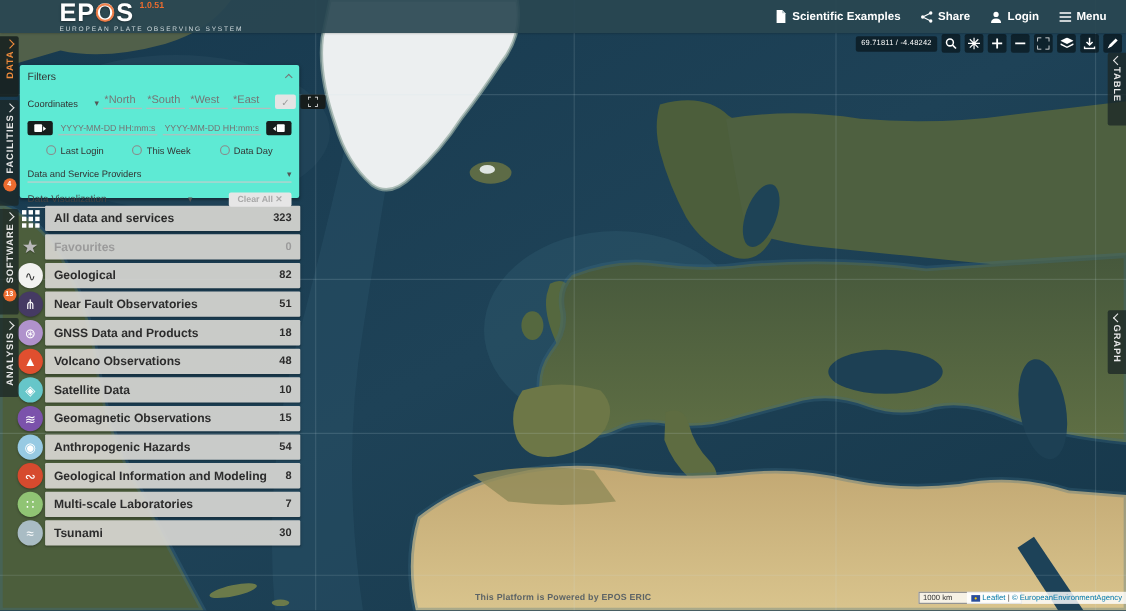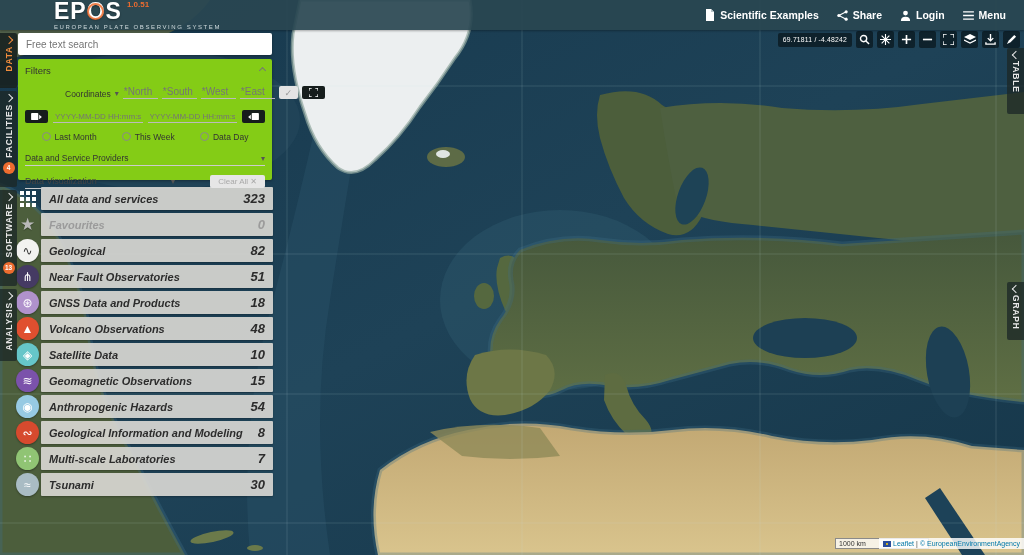--- a/index.html
+++ b/index.html
@@ -31,51 +31,51 @@
   #tab-data{left:0;top:33px;height:55px;}
   #tab-facilities{left:0;top:91px;height:96px;}
   #tab-software{left:0;top:190px;height:96px;}
   #tab-analysis{left:0;top:289px;height:72px;}
   #tab-table{left:1007px;top:48px;height:66px;}
   #tab-graph{left:1007px;top:282px;height:58px;}
 
   
   #freetext{position:absolute;left:18px;top:33px;width:254px;height:22px;background:#fff;border-radius:2px;box-shadow:0 1px 3px rgba(0,0,0,.35);box-sizing:border-box;z-index:20;}
   #freetext input{width:100%;height:100%;border:none;outline:none;background:transparent;font-size:10px;padding:0 8px;box-sizing:border-box;color:#333;font-family:"Liberation Sans",sans-serif;}
-  #filters{position:absolute;left:18px;top:59px;width:254px;height:121px;background:#84cc16;border-radius:2px;box-shadow:0 1px 3px rgba(0,0,0,.35);z-index:20;padding:5px 7px;box-sizing:border-box;font-size:9px;color:#444;}
+  #filters{position:absolute;left:18px;top:59px;width:254px;height:121px;background:#5eead4;border-radius:2px;box-shadow:0 1px 3px rgba(0,0,0,.35);z-index:20;padding:5px 7px;box-sizing:border-box;font-size:9px;color:#444;}
   .filters-head{display:flex;justify-content:space-between;align-items:center;height:12px;}
   .filters-title{font-size:9.5px;color:#333;}
   .chev{display:inline-block;width:4px;height:4px;border-right:1.2px solid #777;border-bottom:1.2px solid #777;}
   .chev.up{transform:rotate(-135deg);}
   .caret{font-size:8px;color:#555;}
   .coord-row{display:flex;align-items:flex-end;gap:4px;margin-top:7px;height:16px;}
-  .coord-select{display:flex;align-items:flex-start;gap:4px;font-size:8.5px;color:#333;cursor:pointer;flex:none;margin-left:40px;}
+  .coord-select{display:flex;align-items:flex-start;gap:15px;font-size:8.5px;color:#333;cursor:pointer;flex:none;}
   .coord-row input{width:33px;border:none;border-bottom:1px solid #bbb;outline:none;font-size:10px;color:#333;padding:1px 1px;background:transparent;font-family:"Liberation Sans",sans-serif;}
   .btn-light{width:19px;height:13px;background:#e4e4e4;border-radius:2px;display:flex;align-items:center;justify-content:center;color:#9a9a9a;font-size:9px;flex:none;cursor:default;}
   .btn-dark{min-width:19px;height:13px;background:#161d1c;border-radius:2px;display:flex;align-items:center;justify-content:center;flex:none;cursor:pointer;padding:0 2px;}
   .date-row{display:flex;align-items:flex-end;gap:5px;margin-top:8px;height:16px;}
   .date-row input{flex:1;min-width:10px;border:none;border-bottom:1px solid #bbb;outline:none;font-size:8px;color:#555;background:transparent;padding:1px 2px;font-family:"Liberation Sans",sans-serif;}
   .radio-row{display:flex;align-items:center;justify-content:space-around;margin-top:7px;height:13px;padding:0 4px;}
   .radio-opt{display:flex;align-items:center;gap:4px;cursor:pointer;}
   .radio-circle{width:9px;height:9px;border:1px solid #8a8a8a;border-radius:50%;box-sizing:border-box;}
   .radio-label{font-size:8.5px;color:#333;}
   .select-row{display:flex;align-items:center;justify-content:space-between;border-bottom:1px solid #ccc;margin-top:8px;height:14px;cursor:pointer;}
   .select-row .sr-label{font-size:8.5px;color:#333;}
   .viz-row{display:flex;align-items:center;margin-top:8px;height:15px;}
   .viz-select{display:flex;align-items:center;justify-content:space-between;border-bottom:1px solid #ccc;width:150px;height:14px;cursor:pointer;}
-  .clear-btn{margin-left:auto;background:#e6e6e6;color:#a9a9a9;font-size:8px;border-radius:2px;height:13px;display:flex;align-items:center;padding:0 8px;cursor:default;}
+  .clear-btn{margin-left:auto;background:#e6e6e6;color:#a9a9a9;font-size:8px;border-radius:2px;height:13px;display:flex;align-items:center;padding:0 8px;cursor:default;font-weight:bold;}
 
   
   #cats{position:absolute;left:16px;top:187px;width:257px;z-index:15;}
   .cat-row{display:flex;align-items:center;height:23px;margin-bottom:3px;cursor:pointer;}
   .cat-icon{width:23px;height:23px;flex:none;margin-right:2px;border-radius:50%;display:flex;align-items:center;justify-content:center;font-size:12px;color:#fff;box-shadow:0 1px 2px rgba(0,0,0,.35);}
   .cat-icon.flat{border-radius:0;box-shadow:none;background:transparent!important;}
-  .cat-pill{flex:1;height:100%;background:rgba(216,215,211,.92);display:flex;align-items:center;justify-content:space-between;padding:0 8px;box-sizing:border-box;border-radius:1px;box-shadow:0 1px 2px rgba(0,0,0,.25);font-style:italic;}
+  .cat-pill{flex:1;height:100%;background:rgba(216,215,211,.92);display:flex;align-items:center;justify-content:space-between;padding:0 8px;box-sizing:border-box;border-radius:1px;box-shadow:0 1px 2px rgba(0,0,0,.25);}
   .cat-label{font-size:11px;font-weight:bold;color:#2c2c2c;}
-  .cat-count{font-size:13px;font-weight:bold;color:#2c2c2c;}
+  .cat-count{font-size:10px;font-weight:bold;color:#2c2c2c;}
   .cat-row.disabled .cat-label,.cat-row.disabled .cat-count{color:#9b9b9b;}
   .grid-glyph{width:4px;height:4px;background:#fff;color:#fff;box-shadow:6px 0 0,12px 0 0,0 6px 0,6px 6px 0,12px 6px 0,0 12px 0,6px 12px 0,12px 12px 0;margin:-12px 0 0 -12px;}
   .star-glyph{color:#b9b9b9;font-size:17px;line-height:1;text-shadow:0 1px 1px rgba(0,0,0,.3);}
   .dark-glyph{color:#333!important;}
 
   
   #maptools{position:absolute;top:31px;right:4px;display:flex;align-items:center;gap:4px;z-index:20;}
   #coordbox{background:rgba(5,15,18,.62);color:#fff;font-size:6.8px;height:14px;display:flex;align-items:center;padding:0 5px;border-radius:2px;letter-spacing:.2px;}
   .tool-btn{width:17px;height:17px;background:rgba(5,15,18,.62);border-radius:2px;display:flex;align-items:center;justify-content:center;color:#fff;cursor:pointer;}
   .tool-btn svg{display:block;}
@@ -220,23 +220,20 @@
 
   <div class="vtab right" id="tab-table">
     <span class="vchev"></span>
     <span class="vlabel">TABLE</span>
   </div>
   <div class="vtab right" id="tab-graph">
     <span class="vchev"></span>
     <span class="vlabel">GRAPH</span>
   </div>
 
-  <div id="freetext">
-    <input type="text" placeholder="Free text search" style="">
-  </div>
 
   <div id="filters">
     <div class="filters-head">
       <span class="filters-title">Filters</span>
       <span class="chev up"></span>
     </div>
     <div class="coord-row">
       <span class="coord-select">
         <span>Coordinates</span>
         <span class="caret">▾</span>
@@ -266,21 +263,21 @@
       <span class="btn-dark">
         <svg width="11" height="9" viewBox="0 0 12 10">
             <path d="M3,3 l-3,2.5 3,2.5 z" fill="#fff"></path>
             <rect x="4" y="1" width="8" height="8" rx="1" fill="#fff"></rect>
           </svg>
       </span>
     </div>
     <div class="radio-row">
       <span class="radio-opt">
         <span class="radio-circle"></span>
-        <span class="radio-label">Last Month</span>
+        <span class="radio-label">Last Login</span>
       </span>
       <span class="radio-opt">
         <span class="radio-circle"></span>
         <span class="radio-label">This Week</span>
       </span>
       <span class="radio-opt">
         <span class="radio-circle"></span>
         <span class="radio-label">Data Day</span>
       </span>
     </div>
@@ -448,20 +445,21 @@
           <path d="M1,9 V11 H11 V9" fill="none" stroke="#fff" stroke-width="1.5"></path>
         </svg>
     </span>
     <span class="tool-btn">
       <svg width="11" height="11" viewBox="0 0 12 12">
           <path d="M1,11 L3,7 L9,1 L11,3 L5,9 Z" fill="#fff"></path>
         </svg>
     </span>
   </div>
 
+  <div id="powered">This Platform is Powered by EPOS ERIC</div>
   <div id="scalebar">
     <span>1000 km</span>
   </div>
   <div id="attrib">
     <span class="flag"></span>
     <span class="link">Leaflet</span>
     <span>|</span>
     <span class="link">© EuropeanEnvironmentAgency</span>
   </div>
 

